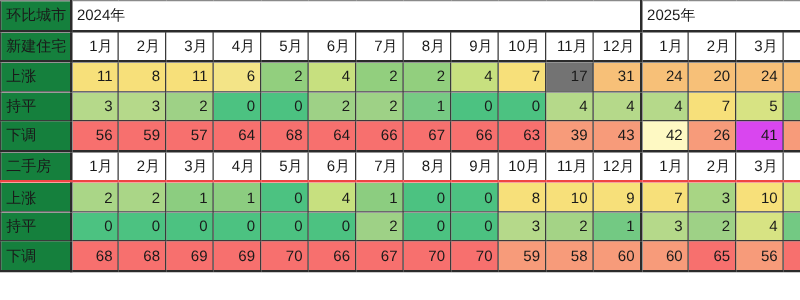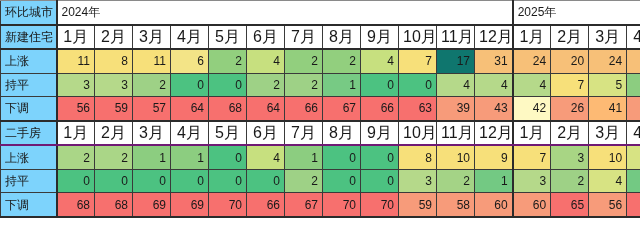--- a/index.html
+++ b/index.html
@@ -30,32 +30,32 @@
     height:22px;
     line-height:22px;
     white-space:nowrap;
     overflow:hidden;
     box-sizing:border-box;
     background:#ffffff;
   }
   
   tr.yearrow td{border-top:1px solid #8a8a8a;border-bottom:2px solid #2b2b2b;}
   tr.monthrow td{border-bottom:2px solid #2b2b2b;}
-  tr.sectionrow td{border-top:2px solid #2b2b2b;border-bottom:2px solid #701a75;}
+  tr.sectionrow td{border-top:2px solid #2b2b2b;border-bottom:2px solid #ef4444;}
   tr.lastrow td{border-bottom:2px solid #2b2b2b;}
 
   td.lbl{
     text-align:left;
     font-size:12px;
-    background:#7dd3fc;
+    background:#15803d;
     border-right:2px solid #2b2b2b;
   }
   td.mon{
-    text-align:center;
-    font-size:16px;
+    text-align:right;
+    font-size:12px;
     background:#ffffff;
   }
   td.yr{
     text-align:left;
     font-size:12px;
     background:#ffffff;
     border-right:none;
     border-left:none;
   }
   td.yrstart{border-left:2px solid #2b2b2b;}
@@ -119,21 +119,21 @@
           <td class="num" style="background: rgb(247, 224, 122);">11</td>
           <td class="num" style="background: rgb(247, 224, 122);">8</td>
           <td class="num" style="background: rgb(247, 224, 122);">11</td>
           <td class="num" style="background: rgb(243, 228, 135);">6</td>
           <td class="num" style="background: rgb(146, 207, 126);">2</td>
           <td class="num" style="background: rgb(199, 224, 127);">4</td>
           <td class="num" style="background: rgb(146, 207, 126);">2</td>
           <td class="num" style="background: rgb(146, 207, 126);">2</td>
           <td class="num" style="background: rgb(199, 224, 127);">4</td>
           <td class="num" style="background: rgb(247, 224, 122);">7</td>
-          <td class="num" style="background: #0f766e;">17</td>
+          <td class="num" style="background: #737373;">17</td>
           <td class="num" style="background: rgb(247, 192, 120);">31</td>
           <td class="num yearboundary" style="background: rgb(247, 192, 120);">24</td>
           <td class="num" style="background: rgb(247, 192, 120);">20</td>
           <td class="num" style="background: rgb(247, 192, 120);">24</td>
           <td class="num" style="background: rgb(247, 192, 120);">22</td>
         </tr>
       <tr id="row-xjzz-flat">
           <td class="lbl">持平</td>
           <td class="num" style="background: rgb(181, 217, 138);">3</td>
           <td class="num" style="background: rgb(181, 217, 138);">3</td>
@@ -161,21 +161,21 @@
           <td class="num" style="background: rgb(247, 112, 110);">68</td>
           <td class="num" style="background: rgb(247, 112, 110);">64</td>
           <td class="num" style="background: rgb(247, 112, 110);">66</td>
           <td class="num" style="background: rgb(247, 112, 110);">67</td>
           <td class="num" style="background: rgb(247, 112, 110);">66</td>
           <td class="num" style="background: rgb(247, 112, 110);">63</td>
           <td class="num" style="background: rgb(247, 155, 122);">39</td>
           <td class="num" style="background: rgb(247, 155, 122);">43</td>
           <td class="num yearboundary" style="background: #fef9c3;">42</td>
           <td class="num" style="background: rgb(247, 155, 122);">26</td>
-          <td class="num" style="background: #fdba74;">41</td>
+          <td class="num" style="background: #d946ef;">41</td>
           <td class="num" style="background: rgb(247, 155, 122);">45</td>
         </tr>
       <tr class="sectionrow" id="row-month-2">
           <td class="lbl">二手房</td>
           <td class="mon">1月</td>
           <td class="mon">2月</td>
           <td class="mon">3月</td>
           <td class="mon">4月</td>
           <td class="mon">5月</td>
           <td class="mon">6月</td>

